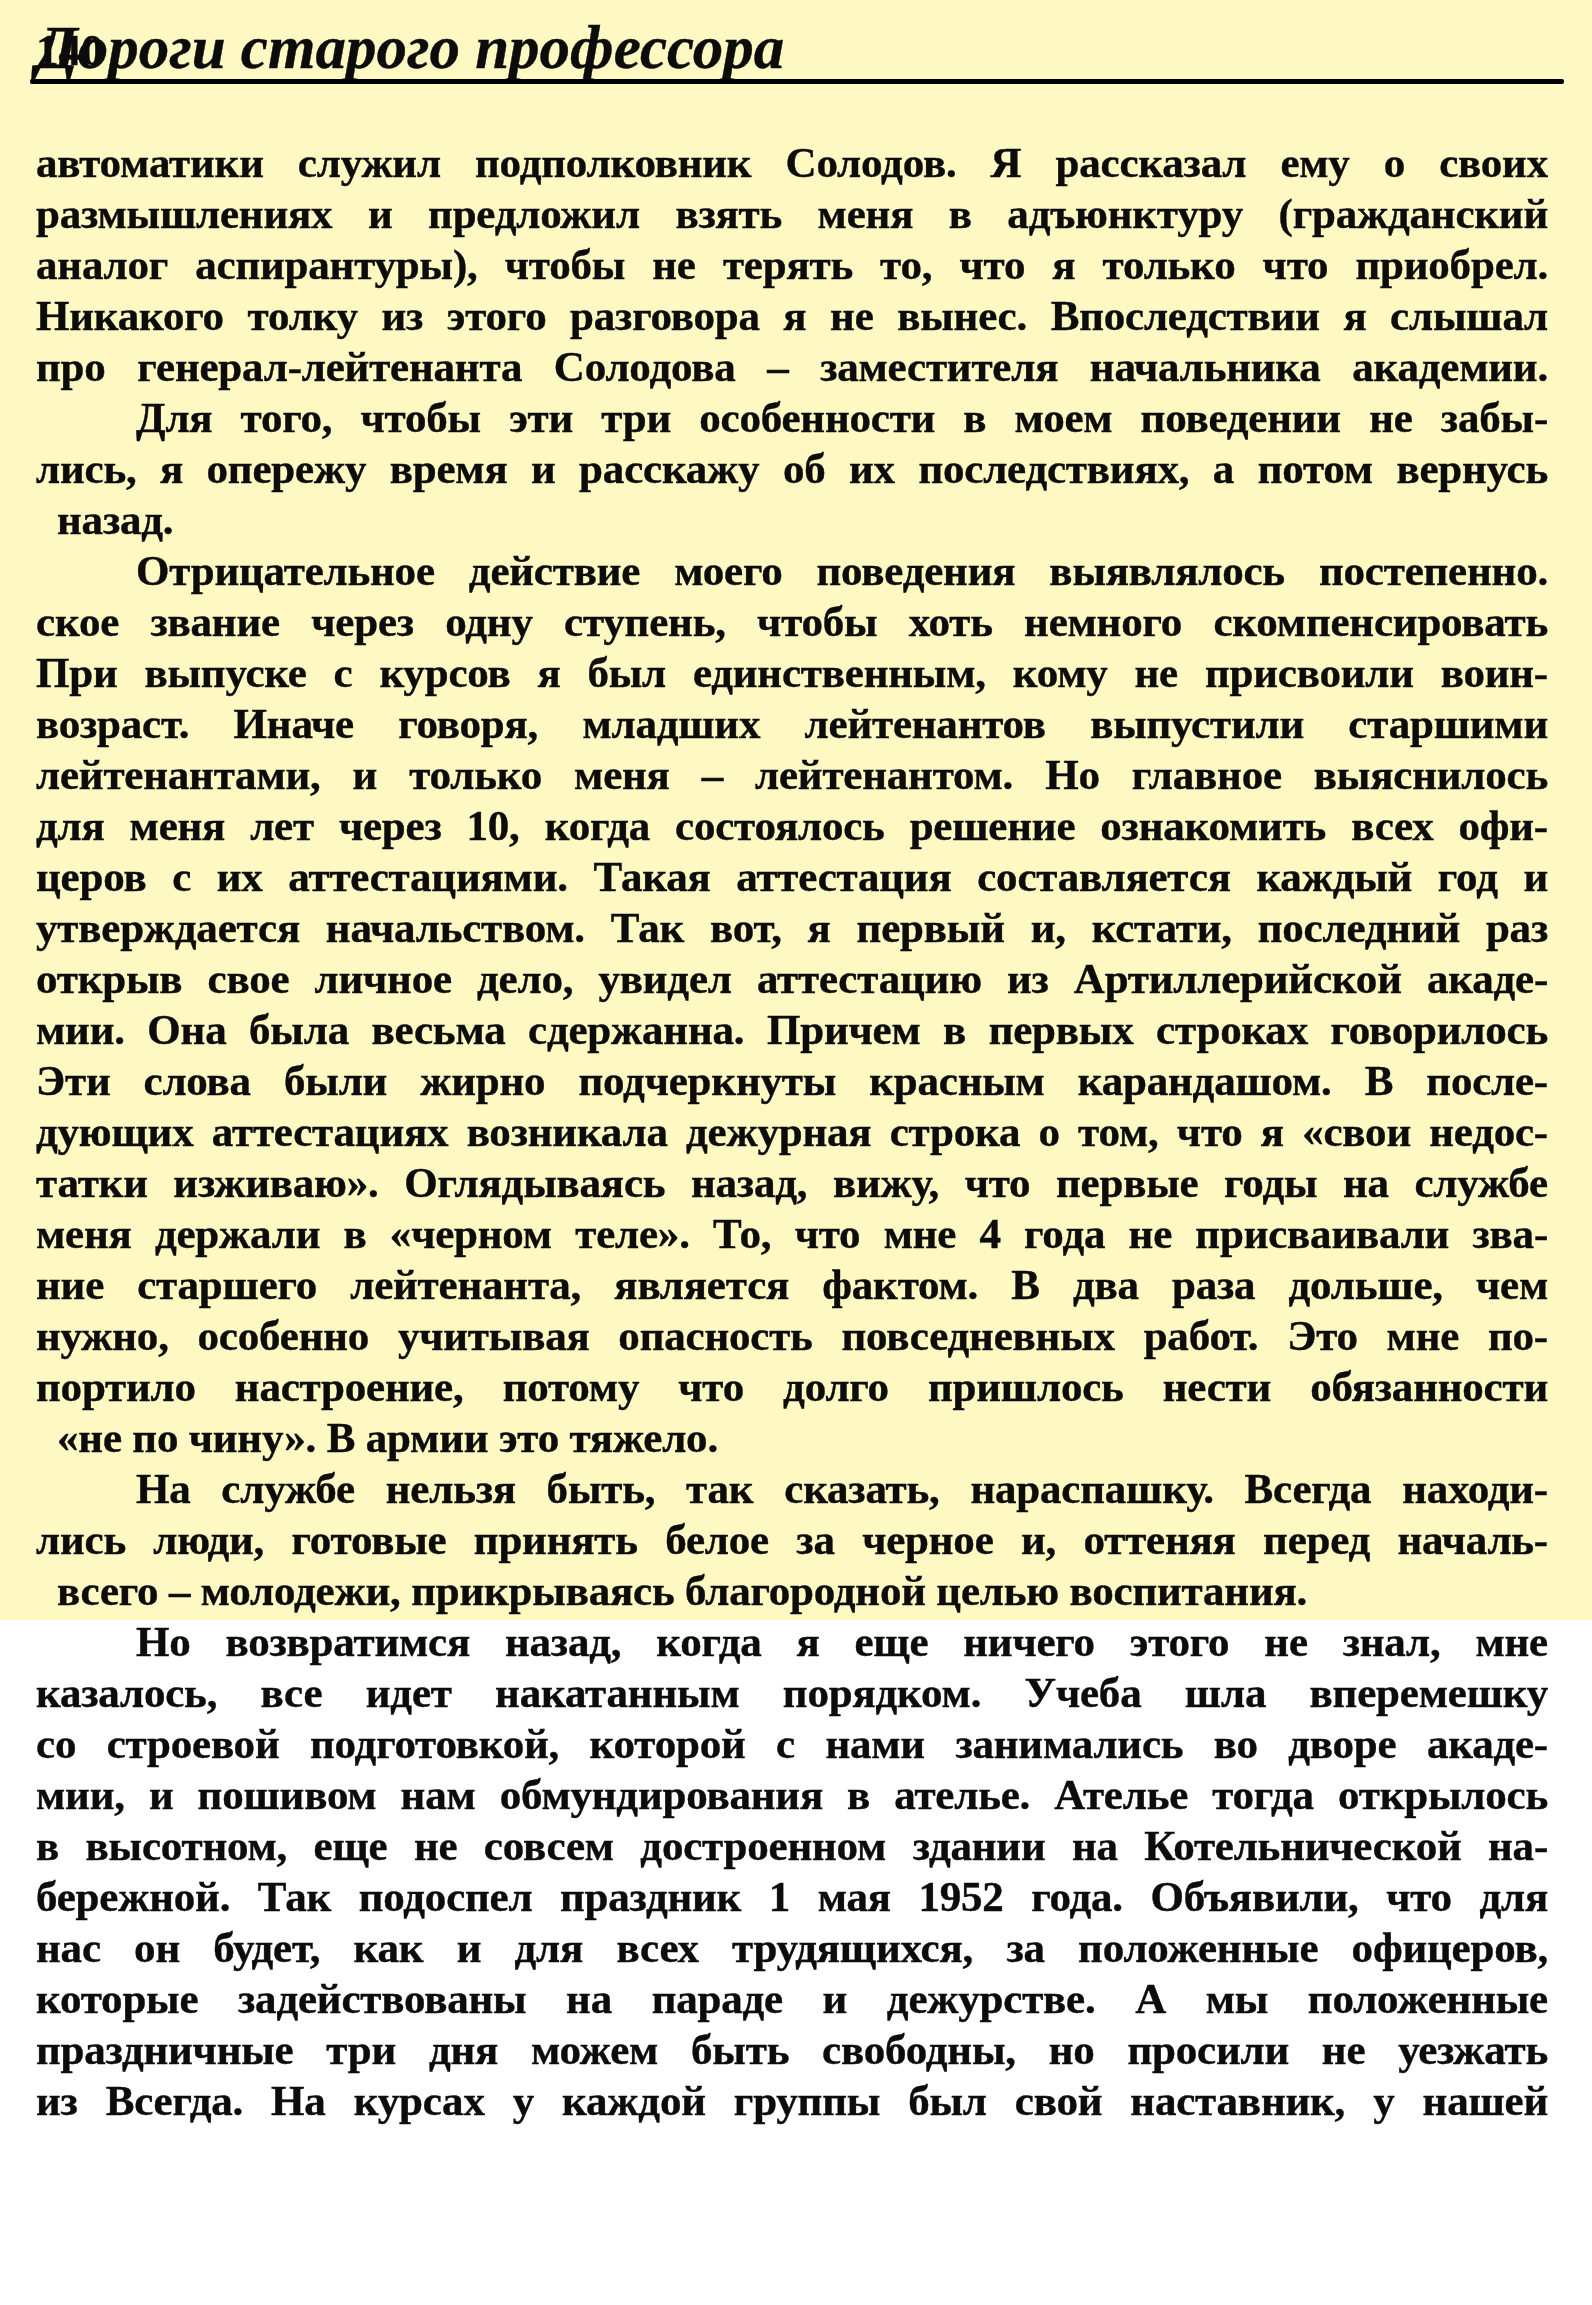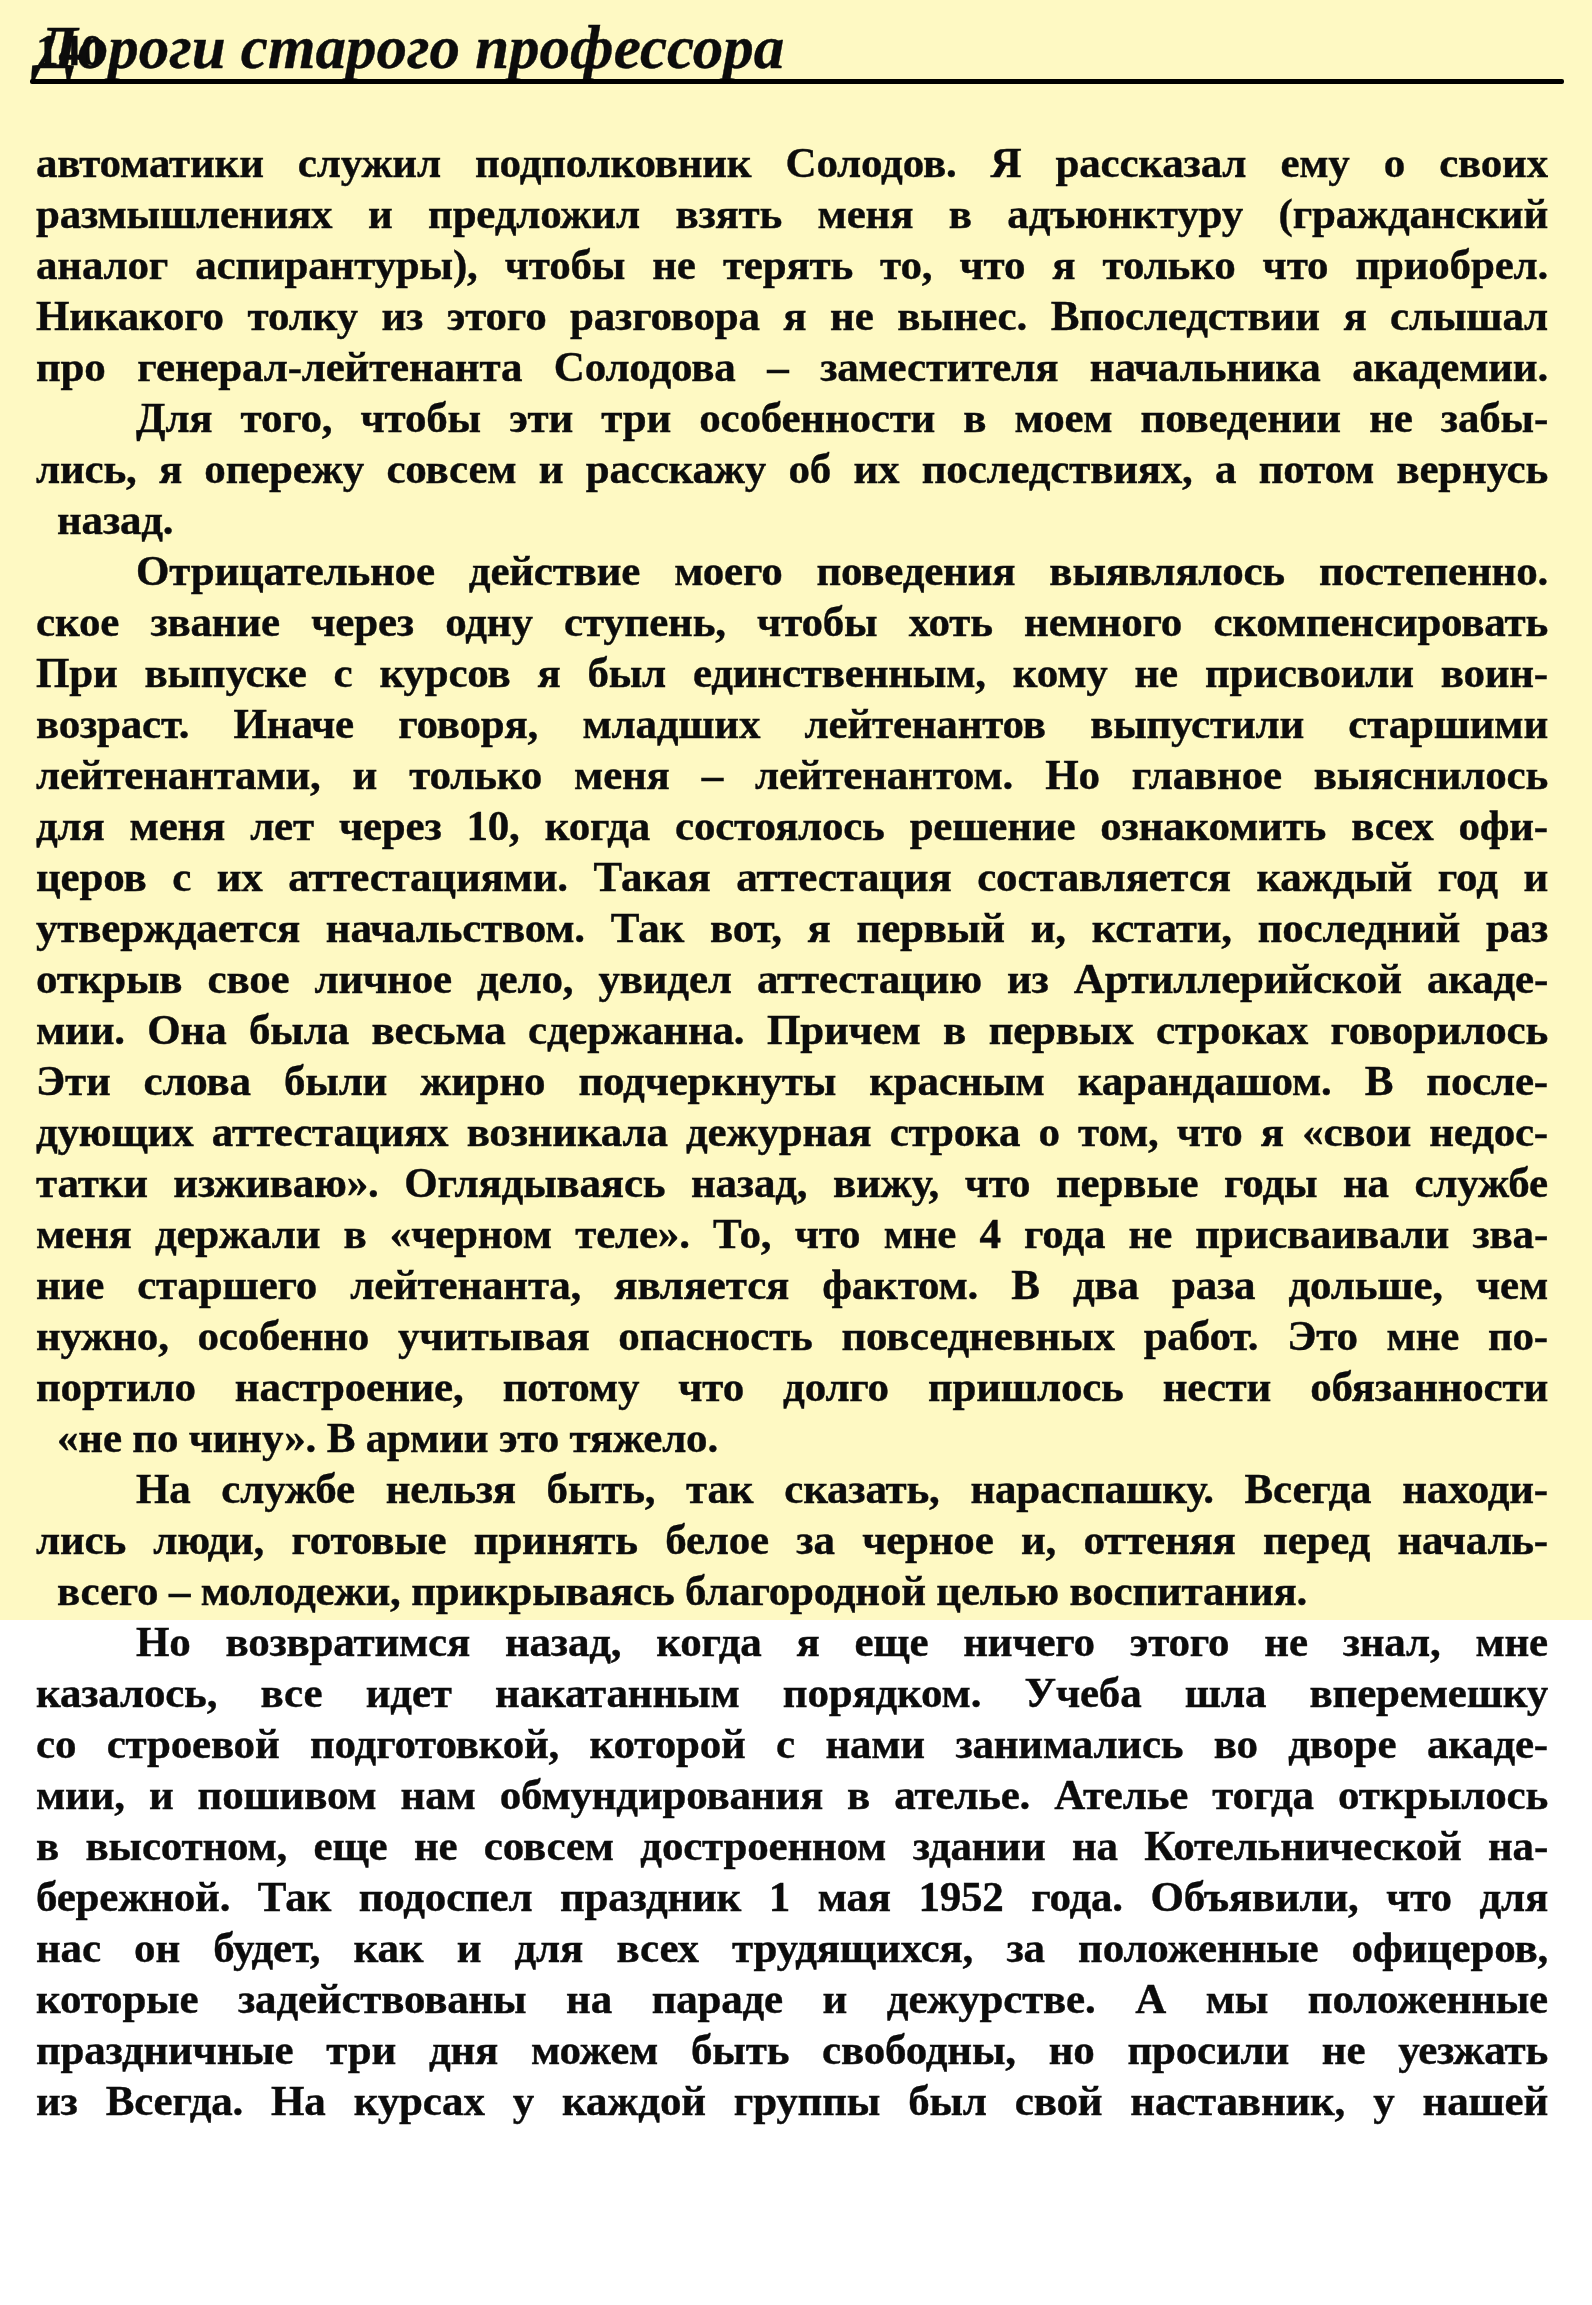--- a/index.html
+++ b/index.html
@@ -94,21 +94,21 @@
   <main class="page-body">
       <div class="paragraph">
         <div class="line">автоматики служил подполковник Солодов. Я рассказал ему о своих</div>
         <div class="line">размышлениях и предложил взять меня в адъюнктуру (гражданский</div>
         <div class="line">аналог аспирантуры), чтобы не терять то, что я только что приобрел.</div>
         <div class="line">Никакого толку из этого разговора я не вынес. Впоследствии я слышал</div>
         <div class="line">про генерал-лейтенанта Солодова – заместителя начальника академии.</div>
       </div>
       <div class="paragraph">
         <div class="line indent">Для того, чтобы эти три особенности в моем поведении не забы-</div>
-        <div class="line">лись, я опережу совсем и расскажу об их последствиях, а потом вернусь</div>
+        <div class="line">лись, я опережу время и расскажу об их последствиях, а потом вернусь</div>
         <div class="line para-end">назад.</div>
       </div>
       <div class="paragraph">
         <div class="line indent">Отрицательное действие моего поведения выявлялось постепенно.</div>
         <div class="line">ское звание через одну ступень, чтобы хоть немного скомпенсировать</div>
         <div class="line">При выпуске с курсов я был единственным, кому не присвоили воин-</div>
         <div class="line">возраст. Иначе говоря, младших лейтенантов выпустили старшими</div>
         <div class="line">лейтенантами, и только меня – лейтенантом. Но главное выяснилось</div>
         <div class="line">для меня лет через 10, когда состоялось решение ознакомить всех офи-</div>
         <div class="line">церов с их аттестациями. Такая аттестация составляется каждый год и</div>

